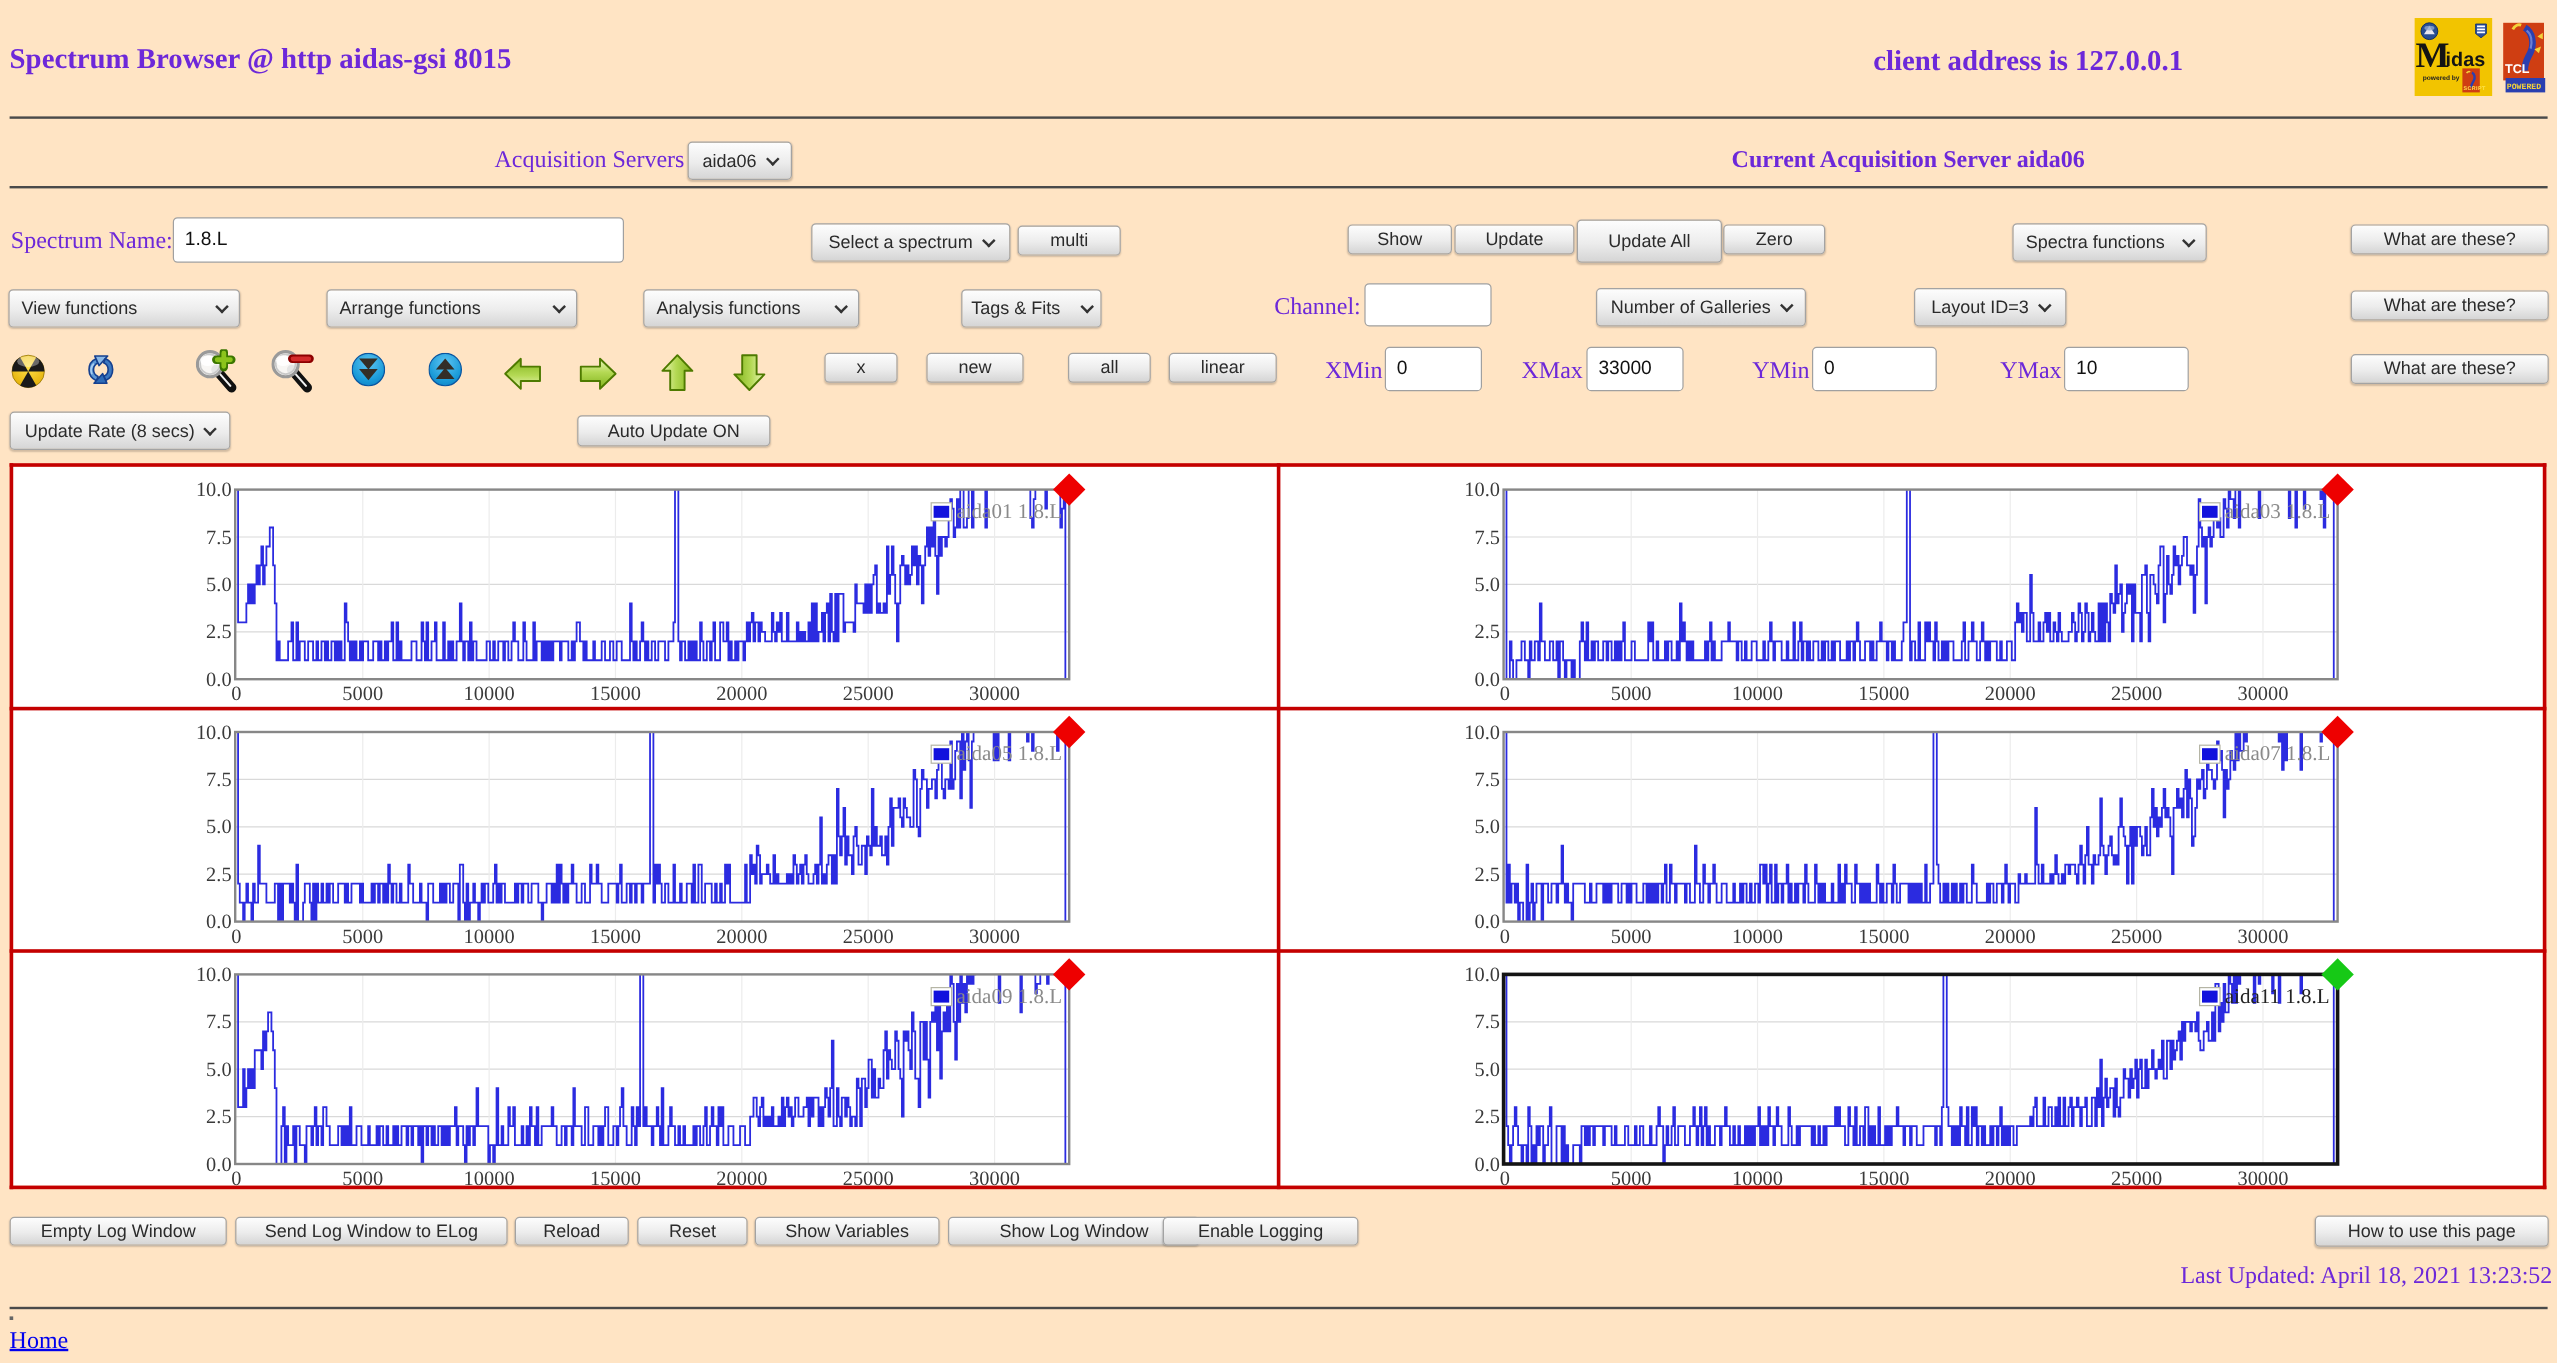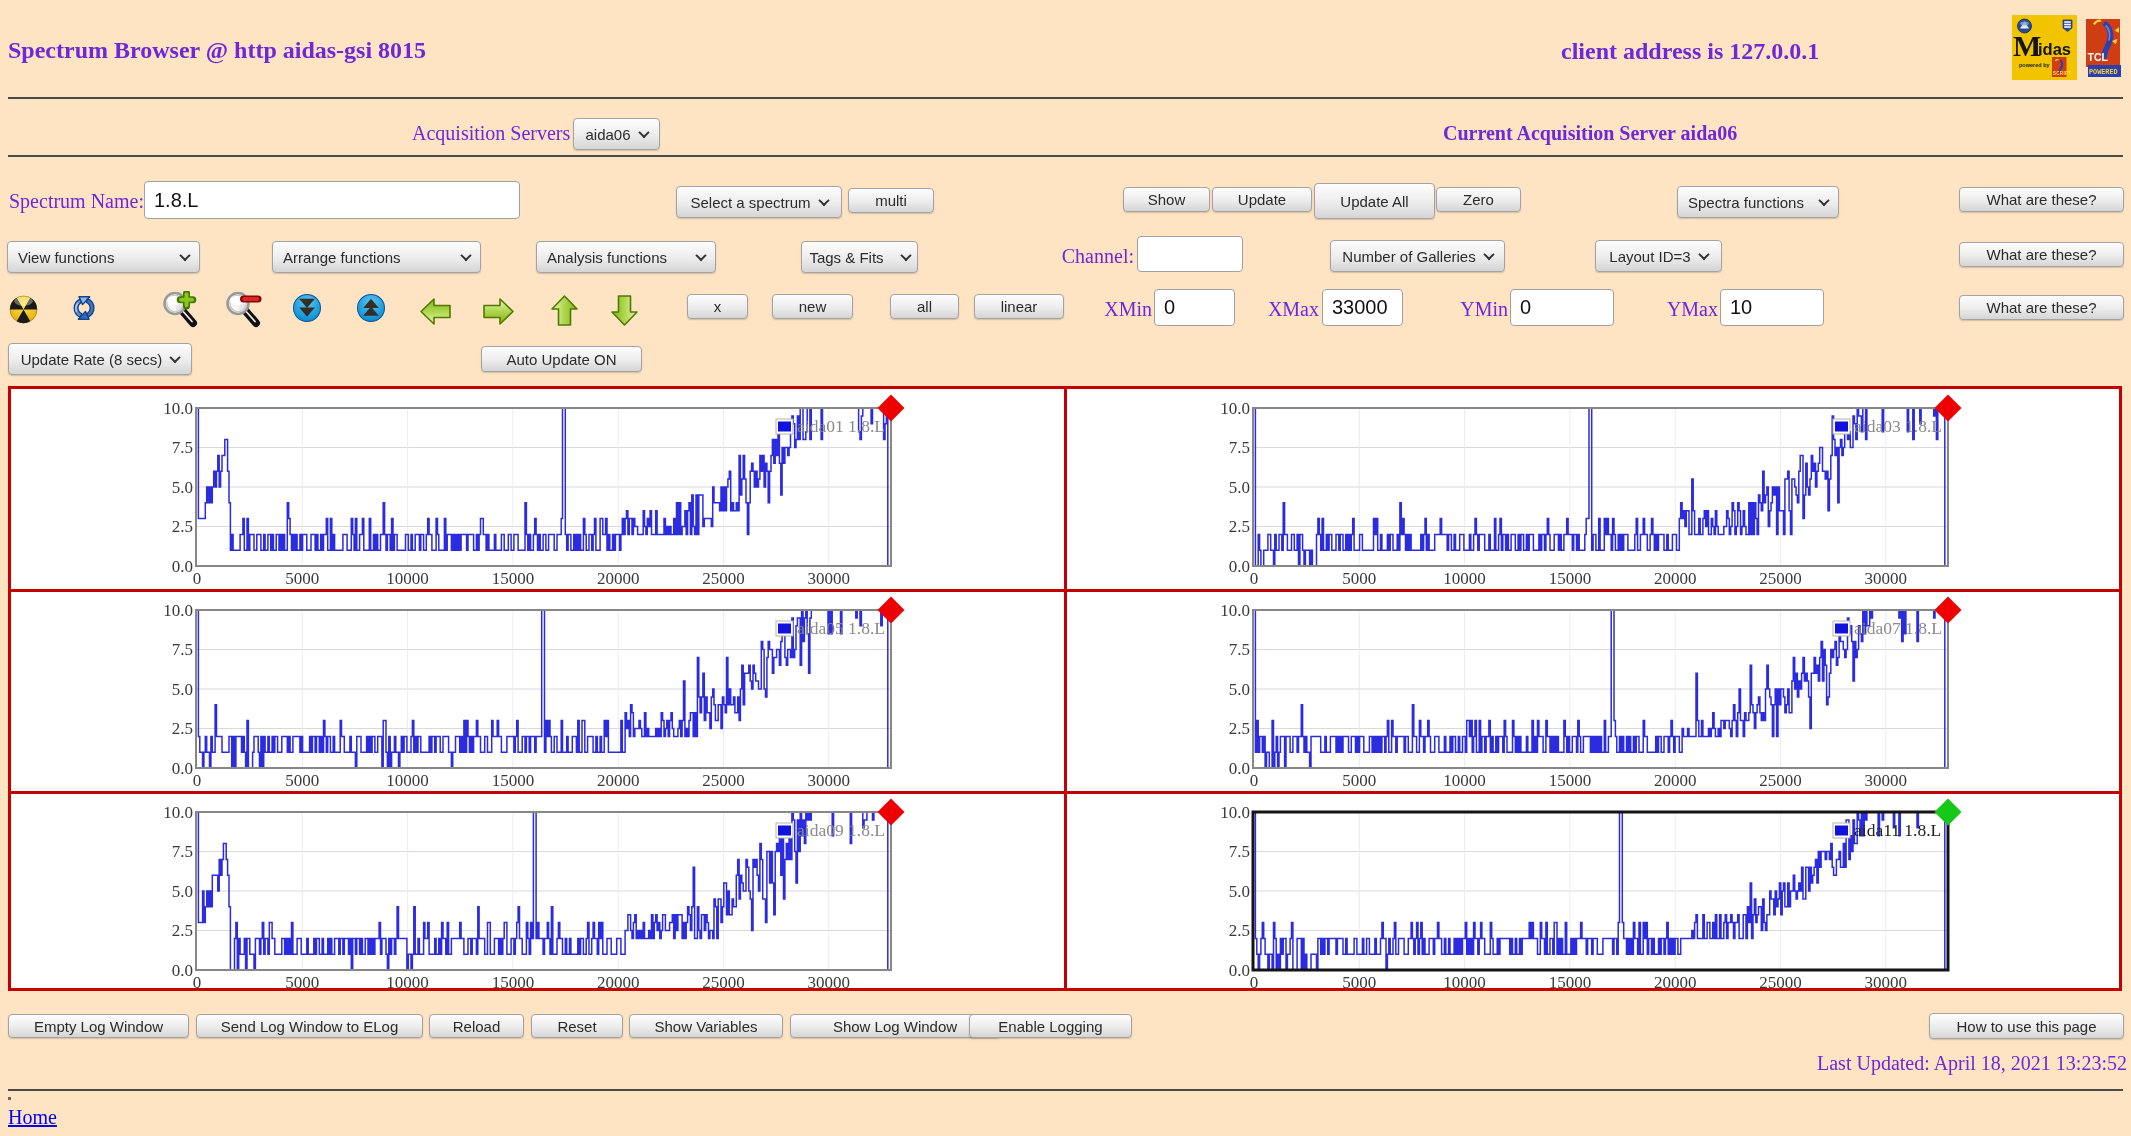--- a/index.html
+++ b/index.html
@@ -8,21 +8,21 @@
 .rtxt { position:absolute; font-family:"Liberation Serif",serif; color:#6d28d9; white-space:nowrap; }
 .hr { position:absolute; left:8px; width:2115px; height:2px; background:#4a4a4a; }
 .btn, .sel { position:absolute; display:flex; align-items:center; justify-content:center;
   background:linear-gradient(180deg,#fdfdfd 0%,#ececec 55%,#d5d5d5 100%);
   border:1px solid #a3a3a3; border-radius:4px; color:#2b2b2b; font-size:15px;
   box-shadow:0 1px 1.5px rgba(0,0,0,0.18); white-space:nowrap; }
 .sel { padding:15px 10px; }
 .chev { width:8px; height:8px; border-right:2.4px solid #333; border-bottom:2.4px solid #333;
   transform:rotate(45deg) translate(-1px,-1px); flex:none; }
 .inp { position:absolute; background:#fff; border:1px solid #a0a0a0; border-radius:4px;
-  font-size:20px; color:#111; display:flex; align-items:center; padding:0 9px; }
+  font-size:16px; color:#111; display:flex; align-items:center; padding:0 9px; }
 .ic { position:absolute; }
 .rl { position:absolute; background:#c40000; }
 </style></head>
 <body>
 <div id="page">
 <div class="rtxt" style="left:8px;top:37px;font-size:24px;font-weight:bold;">Spectrum Browser @ http aidas-gsi 8015</div>
 <div class="rtxt" style="left:1561px;top:38px;font-size:24px;font-weight:bold;">client address is 127.0.0.1</div>
 <svg style="position:absolute;left:2012px;top:15px" width="65" height="65" viewBox="0 0 65 65">
 <rect width="65" height="65" fill="#f2c400"></rect>
 <circle cx="12.5" cy="11" r="7" fill="#274e92" stroke="#0e2c62" stroke-width="0.8"></circle>
@@ -61,21 +61,21 @@
 <div class="inp" style="left:144px;top:181px;width:376px;height:38px">1.8.L</div>
 <div class="sel" style="left:676px;top:186px;width:166px;height:28px;justify-content:center;gap:9px;">
       <span>Select a spectrum</span>
       <span class="chev"></span>
     </div>
 <div class="btn" style="left:848px;top:188px;width:86px;height:25px">multi</div>
 <div class="btn" style="left:1123px;top:187px;width:87px;height:25px">Show</div>
 <div class="btn" style="left:1212px;top:187px;width:100px;height:25px">Update</div>
 <div class="btn" style="left:1314px;top:183px;width:121px;height:36px">Update All</div>
 <div class="btn" style="left:1436px;top:187px;width:85px;height:25px">Zero</div>
-<div class="sel" style="left:1677px;top:186px;width:162px;height:28px;justify-content:space-between;gap:1px;">
+<div class="sel" style="left:1677px;top:186px;width:162px;height:28px;justify-content:flex-end;gap:16px;">
       <span>Spectra functions</span>
       <span class="chev"></span>
     </div>
 <div class="btn" style="left:1959px;top:187px;width:165px;height:25px">What are these?</div>
 <div class="sel" style="left:7px;top:241px;width:193px;height:28px;justify-content:space-between;">
       <span>View functions</span>
       <span class="chev"></span>
     </div>
 <div class="sel" style="left:272px;top:241px;width:209px;height:28px;justify-content:space-between;">
       <span>Arrange functions</span>

